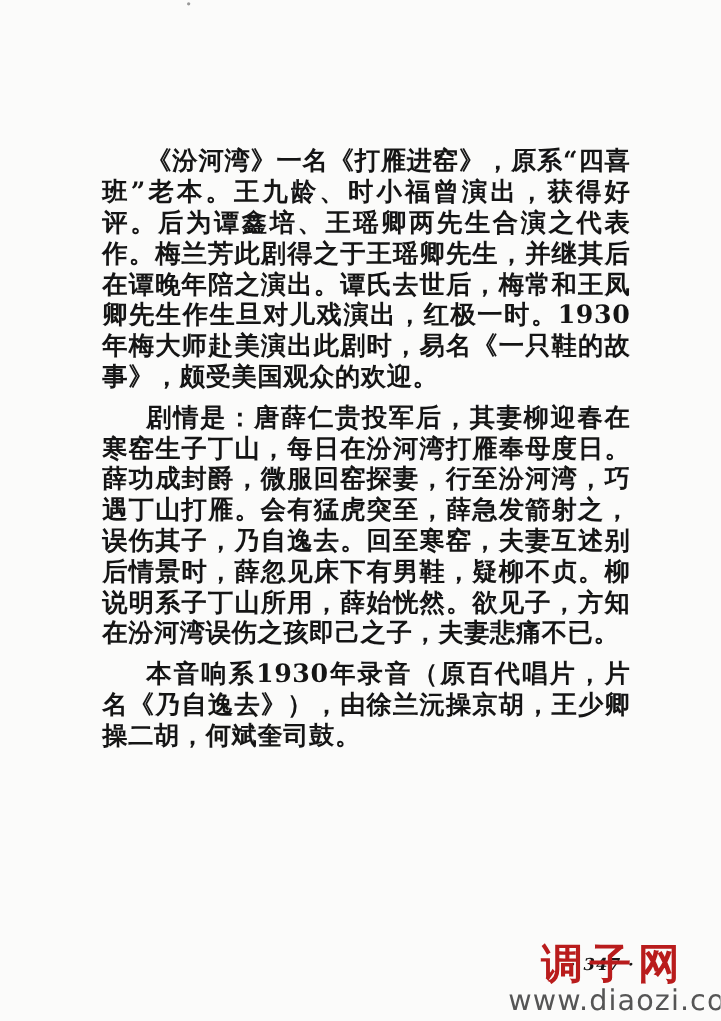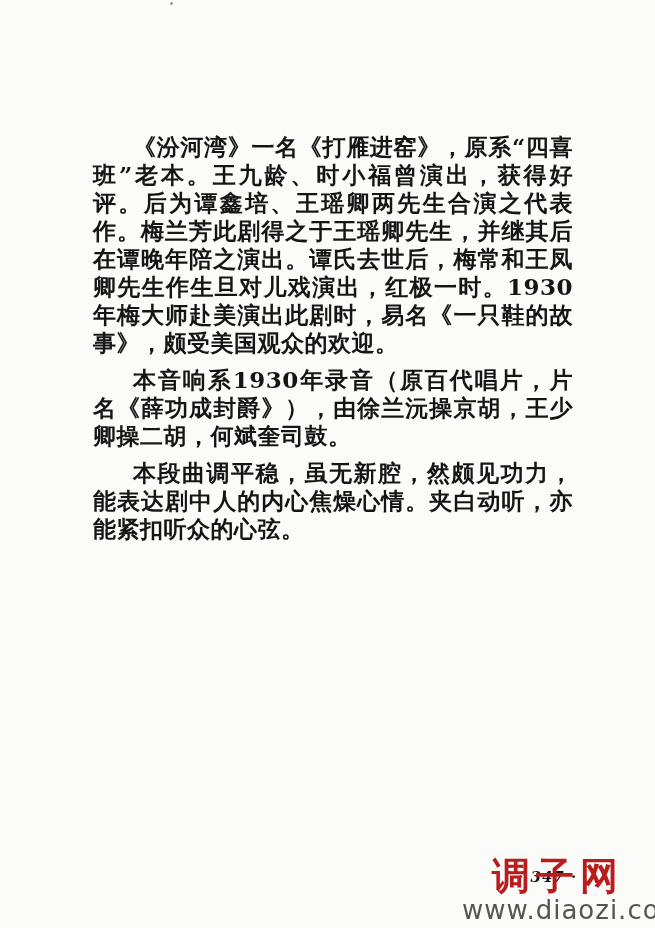--- a/index.html
+++ b/index.html
@@ -16,20 +16,20 @@
     .watermark-url { position: absolute; left: 462px; top: 895px; font-family: "DejaVu Sans", sans-serif; font-size: 26px; color: #555; letter-spacing: 1px; }
     .speck { position: absolute; left: 170px; top: 2px; width: 3px; height: 3px; background: #999; border-radius: 50%; }
   </style>
 </head>
 <body>
 
 <div class="speck"></div>
 
 <div class="page">
   <p class="para">《汾河湾》一名《打雁进窑》，原系“四喜班”老本。王九龄、时小福曾演出，获得好评。后为谭鑫培、王瑶卿两先生合演之代表作。梅兰芳此剧得之于王瑶卿先生，并继其后在谭晚年陪之演出。谭氏去世后，梅常和王凤卿先生作生旦对儿戏演出，红极一时。1930年梅大师赴美演出此剧时，易名《一只鞋的故事》，颇受美国观众的欢迎。</p>
-  <p class="para">本音响系1930年录音（原百代唱片，片名《薛功成封爵》），由徐兰沅操京胡，王少卿操二胡，何斌奎司鼓。</p>
-  <p class="para">本段曲调平稳，虽无新腔，然颇见功力，能表达剧中人的内心焦燥心情。夹白动听，亦能紧扣听众的心弦。</p>
+  <p class="para">剧情是：唐薛仁贵投军后，其妻柳迎春在寒窑生子丁山，每日在汾河湾打雁奉母度日。薛功成封爵，微服回窑探妻，行至汾河湾，巧遇丁山打雁。会有猛虎突至，薛急发箭射之，误伤其子，乃自逸去。回至寒窑，夫妻互述别后情景时，薛忽见床下有男鞋，疑柳不贞。柳说明系子丁山所用，薛始恍然。欲见子，方知在汾河湾误伤之孩即己之子，夫妻悲痛不已。</p>
+  <p class="para">本音响系1930年录音（原百代唱片，片名《乃自逸去》），由徐兰沅操京胡，王少卿操二胡，何斌奎司鼓。</p>
 </div>
 
 <div class="page-number">· 347 ·</div>
 
 <div class="watermark-cn">调子网</div>
 <div class="watermark-url">www.diaozi.com</div>
 
 </body></html>

